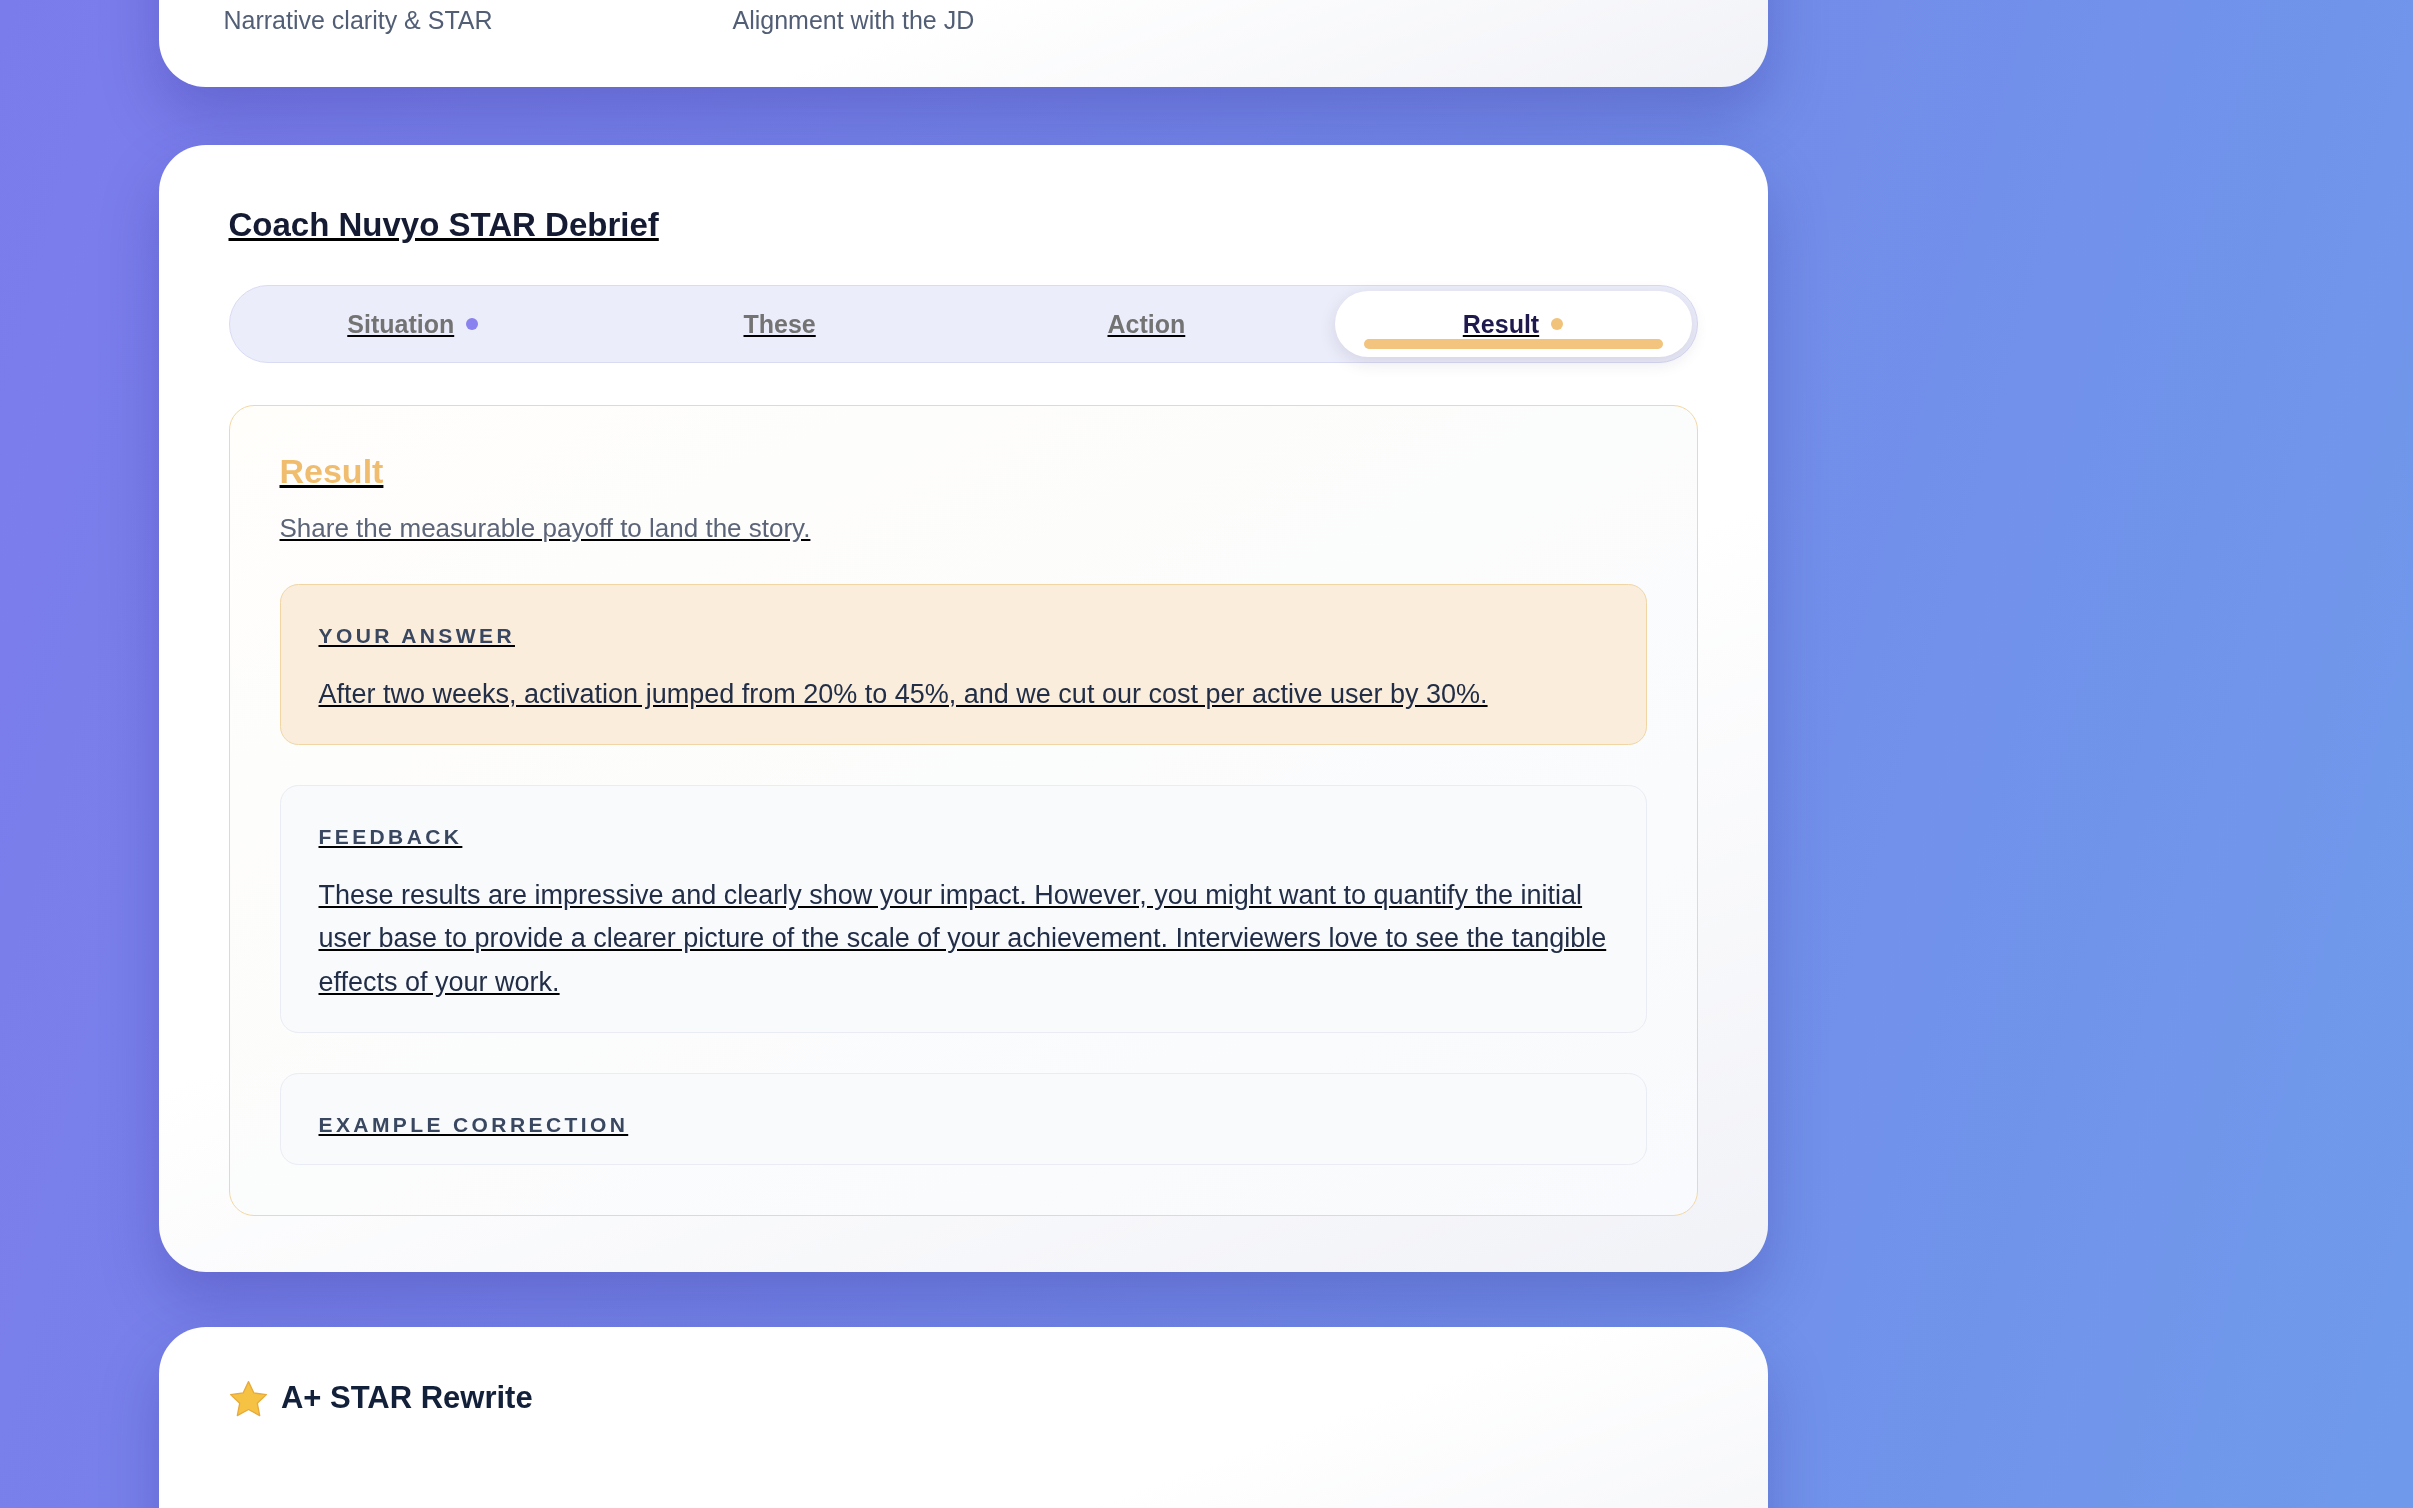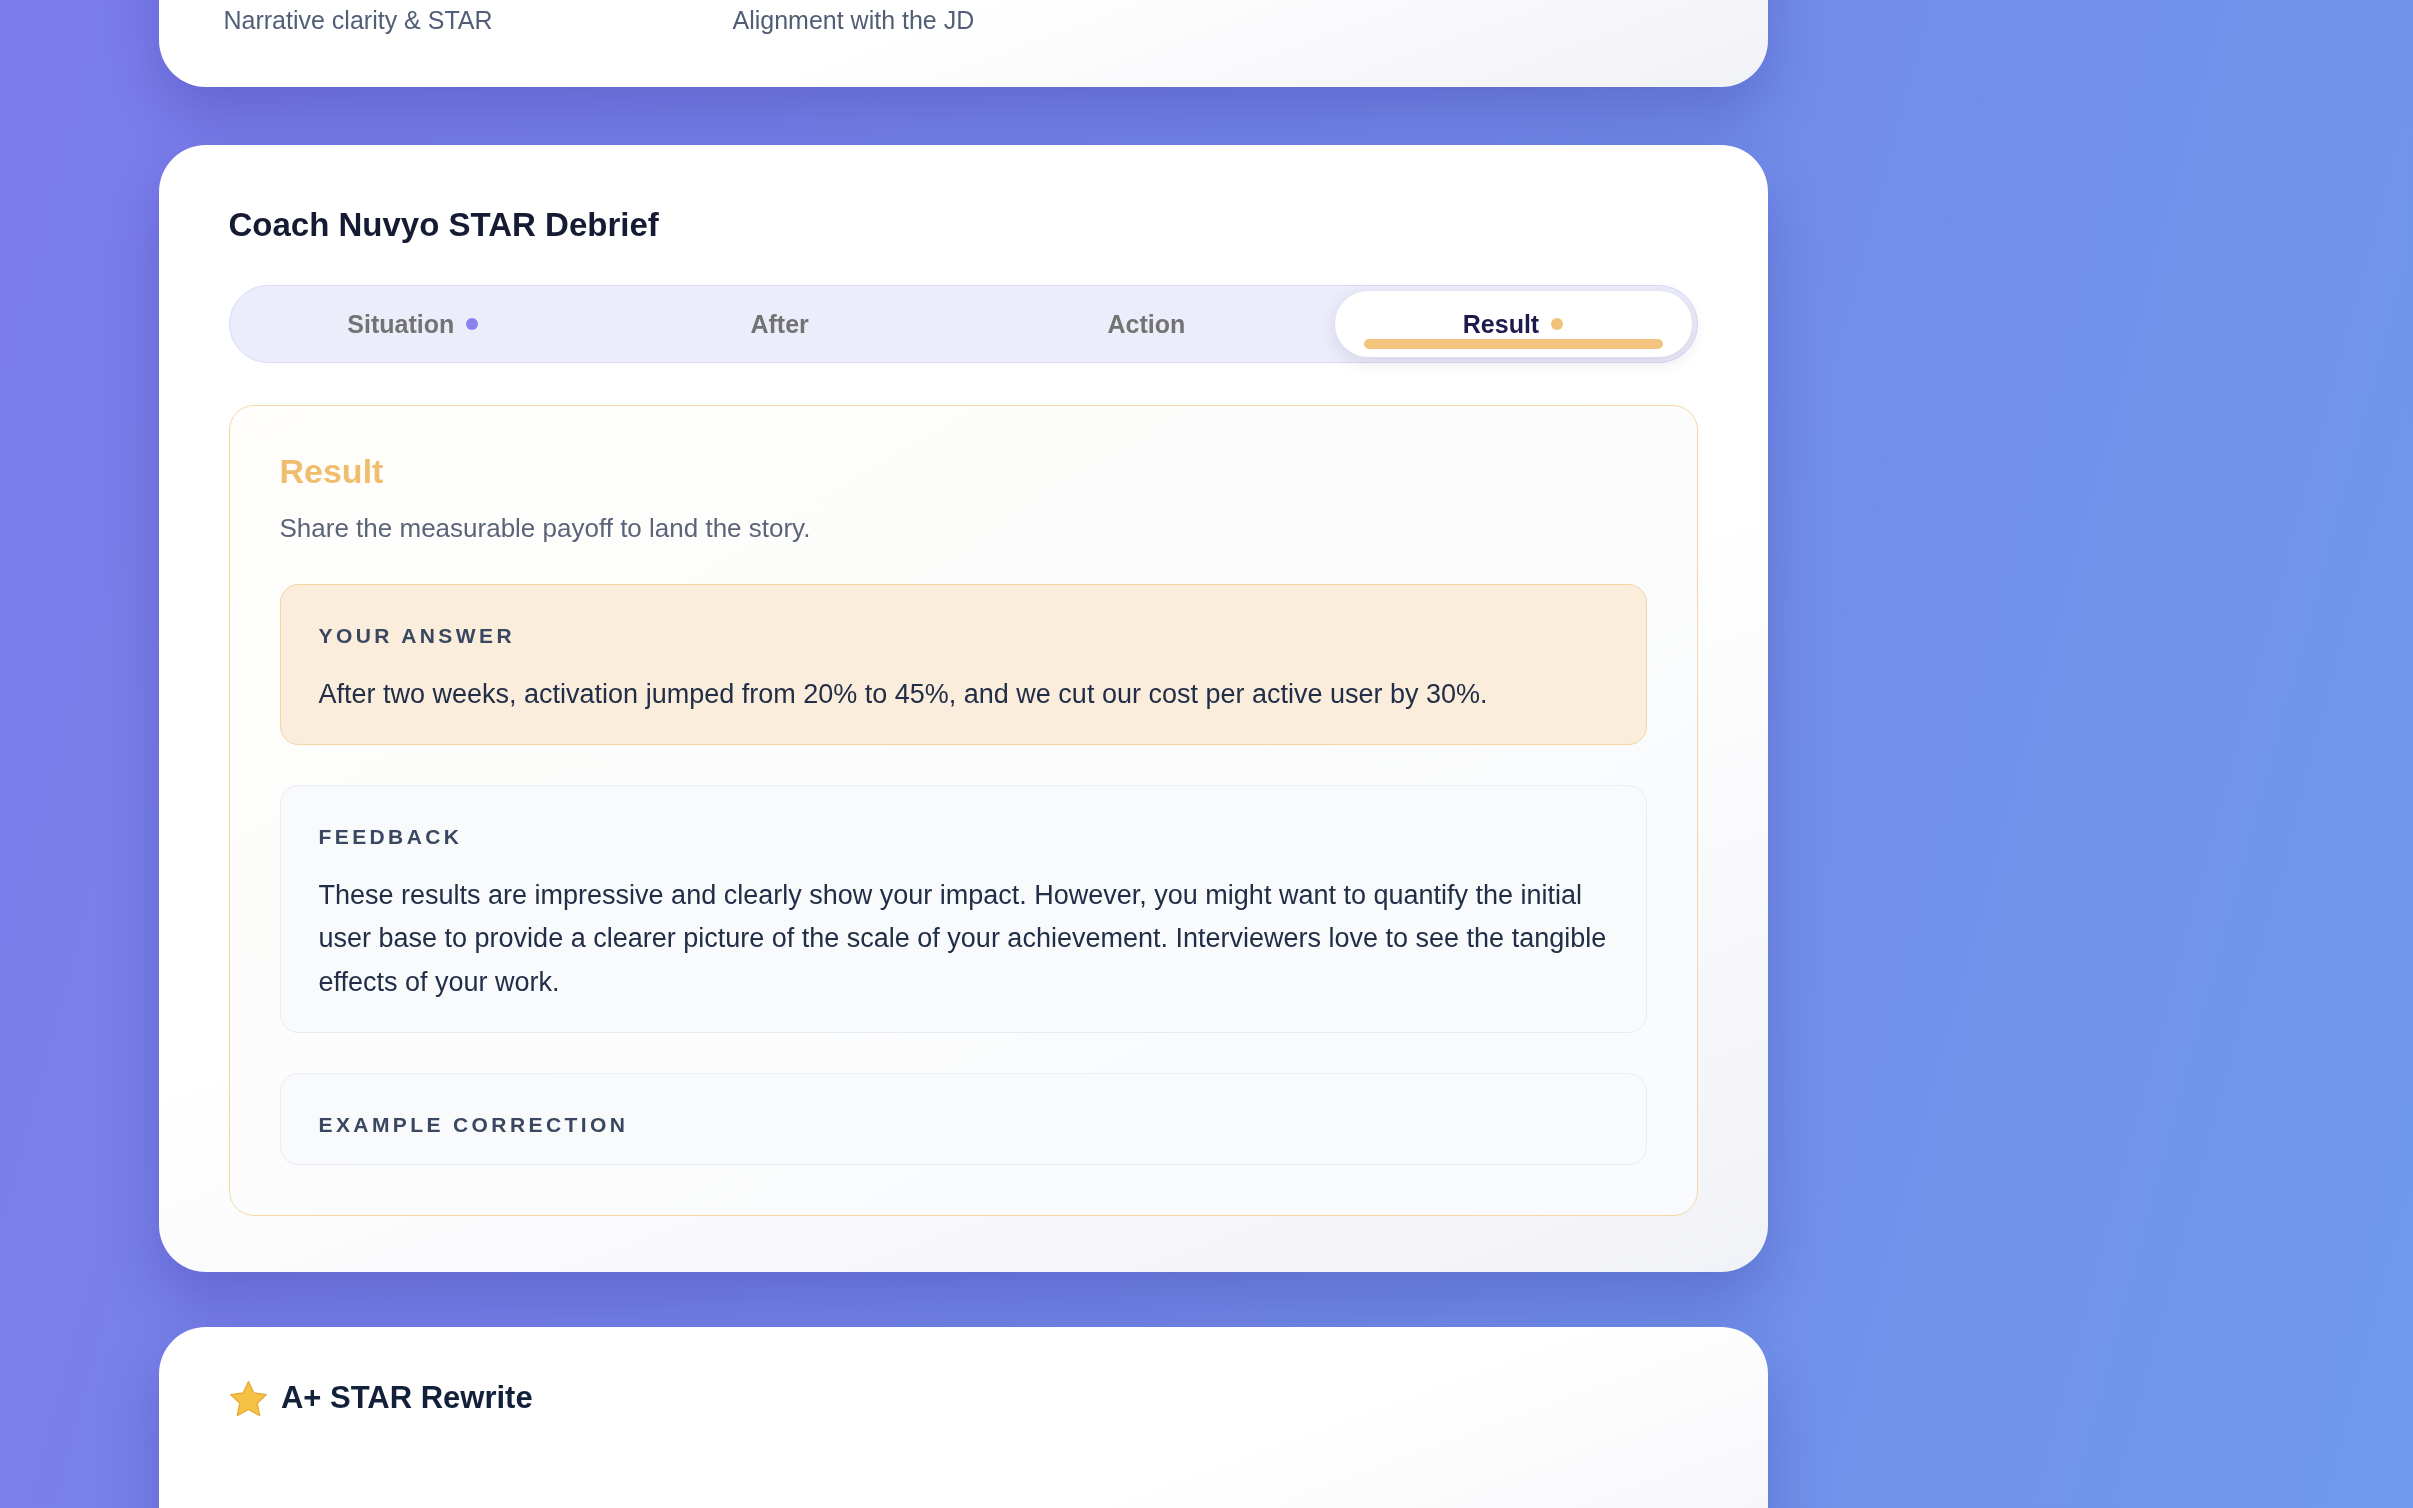--- a/index.html
+++ b/index.html
@@ -26,21 +26,21 @@
 
   
   .card-top {
     height:240px; margin-top:-153px;
     padding:159px 0 0 65px;
     display:flex;
   }
   .rubric-col { width:509px; font-size:25px; color:#515e75; }
 
   
-  .card-main { margin-top:58px; padding:61px 70px 56px; }
+  .card-main { margin-top:58px; padding:61px 70px 56px;text-decoration:underline; }
   .card-title { font-size:33px; font-weight:700; color:#141b33; margin-bottom:41px; }
 
   .tabbar {
     height:78px; border-radius:39px;
     background:#ecedfa; border:1.7px solid #d9dbf4;
     display:flex; align-items:stretch;
   }
   .tab {
     flex:1; position:relative; display:flex; align-items:center; justify-content:center;
     font-size:25px; font-weight:600; color:#737373; cursor:pointer;
@@ -102,21 +102,21 @@
 
       <div class="tabbar">
         <div class="tab">
           <span class="tab-label-row">
             <span>Situation</span>
             <span class="tab-dot" style="background: rgb(138, 130, 238);"></span>
           </span>
         </div>
         <div class="tab">
           <span class="tab-label-row">
-            <span>After</span>
+            <span>These</span>
           </span>
         </div>
         <div class="tab">
           <span class="tab-label-row">
             <span>Action</span>
           </span>
         </div>
         <div class="tab active">
           <span class="tab-pill"></span>
           <span class="tab-label-row">

